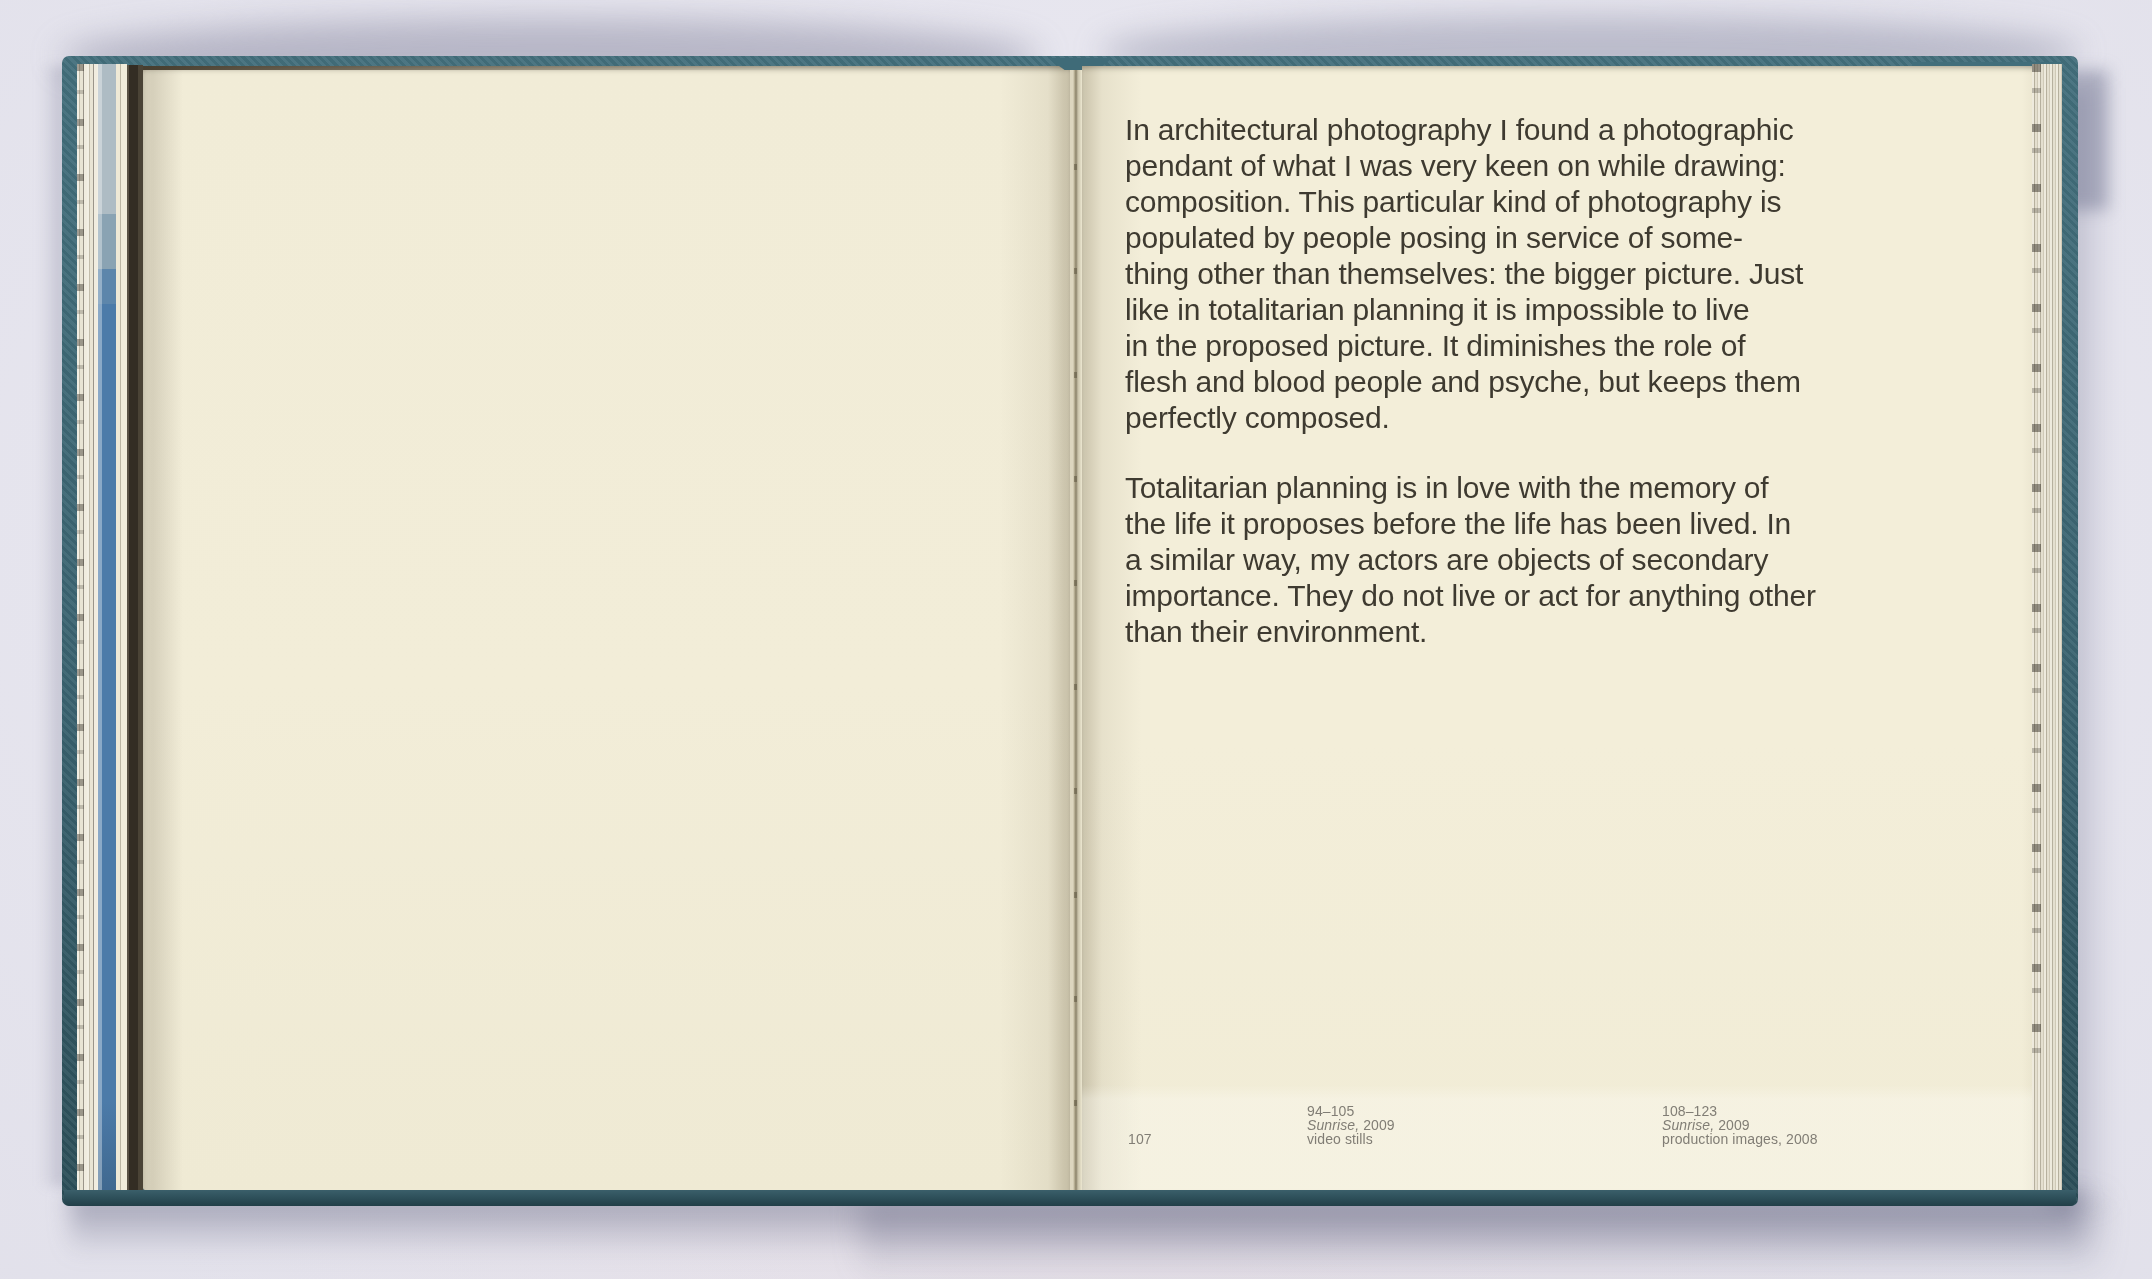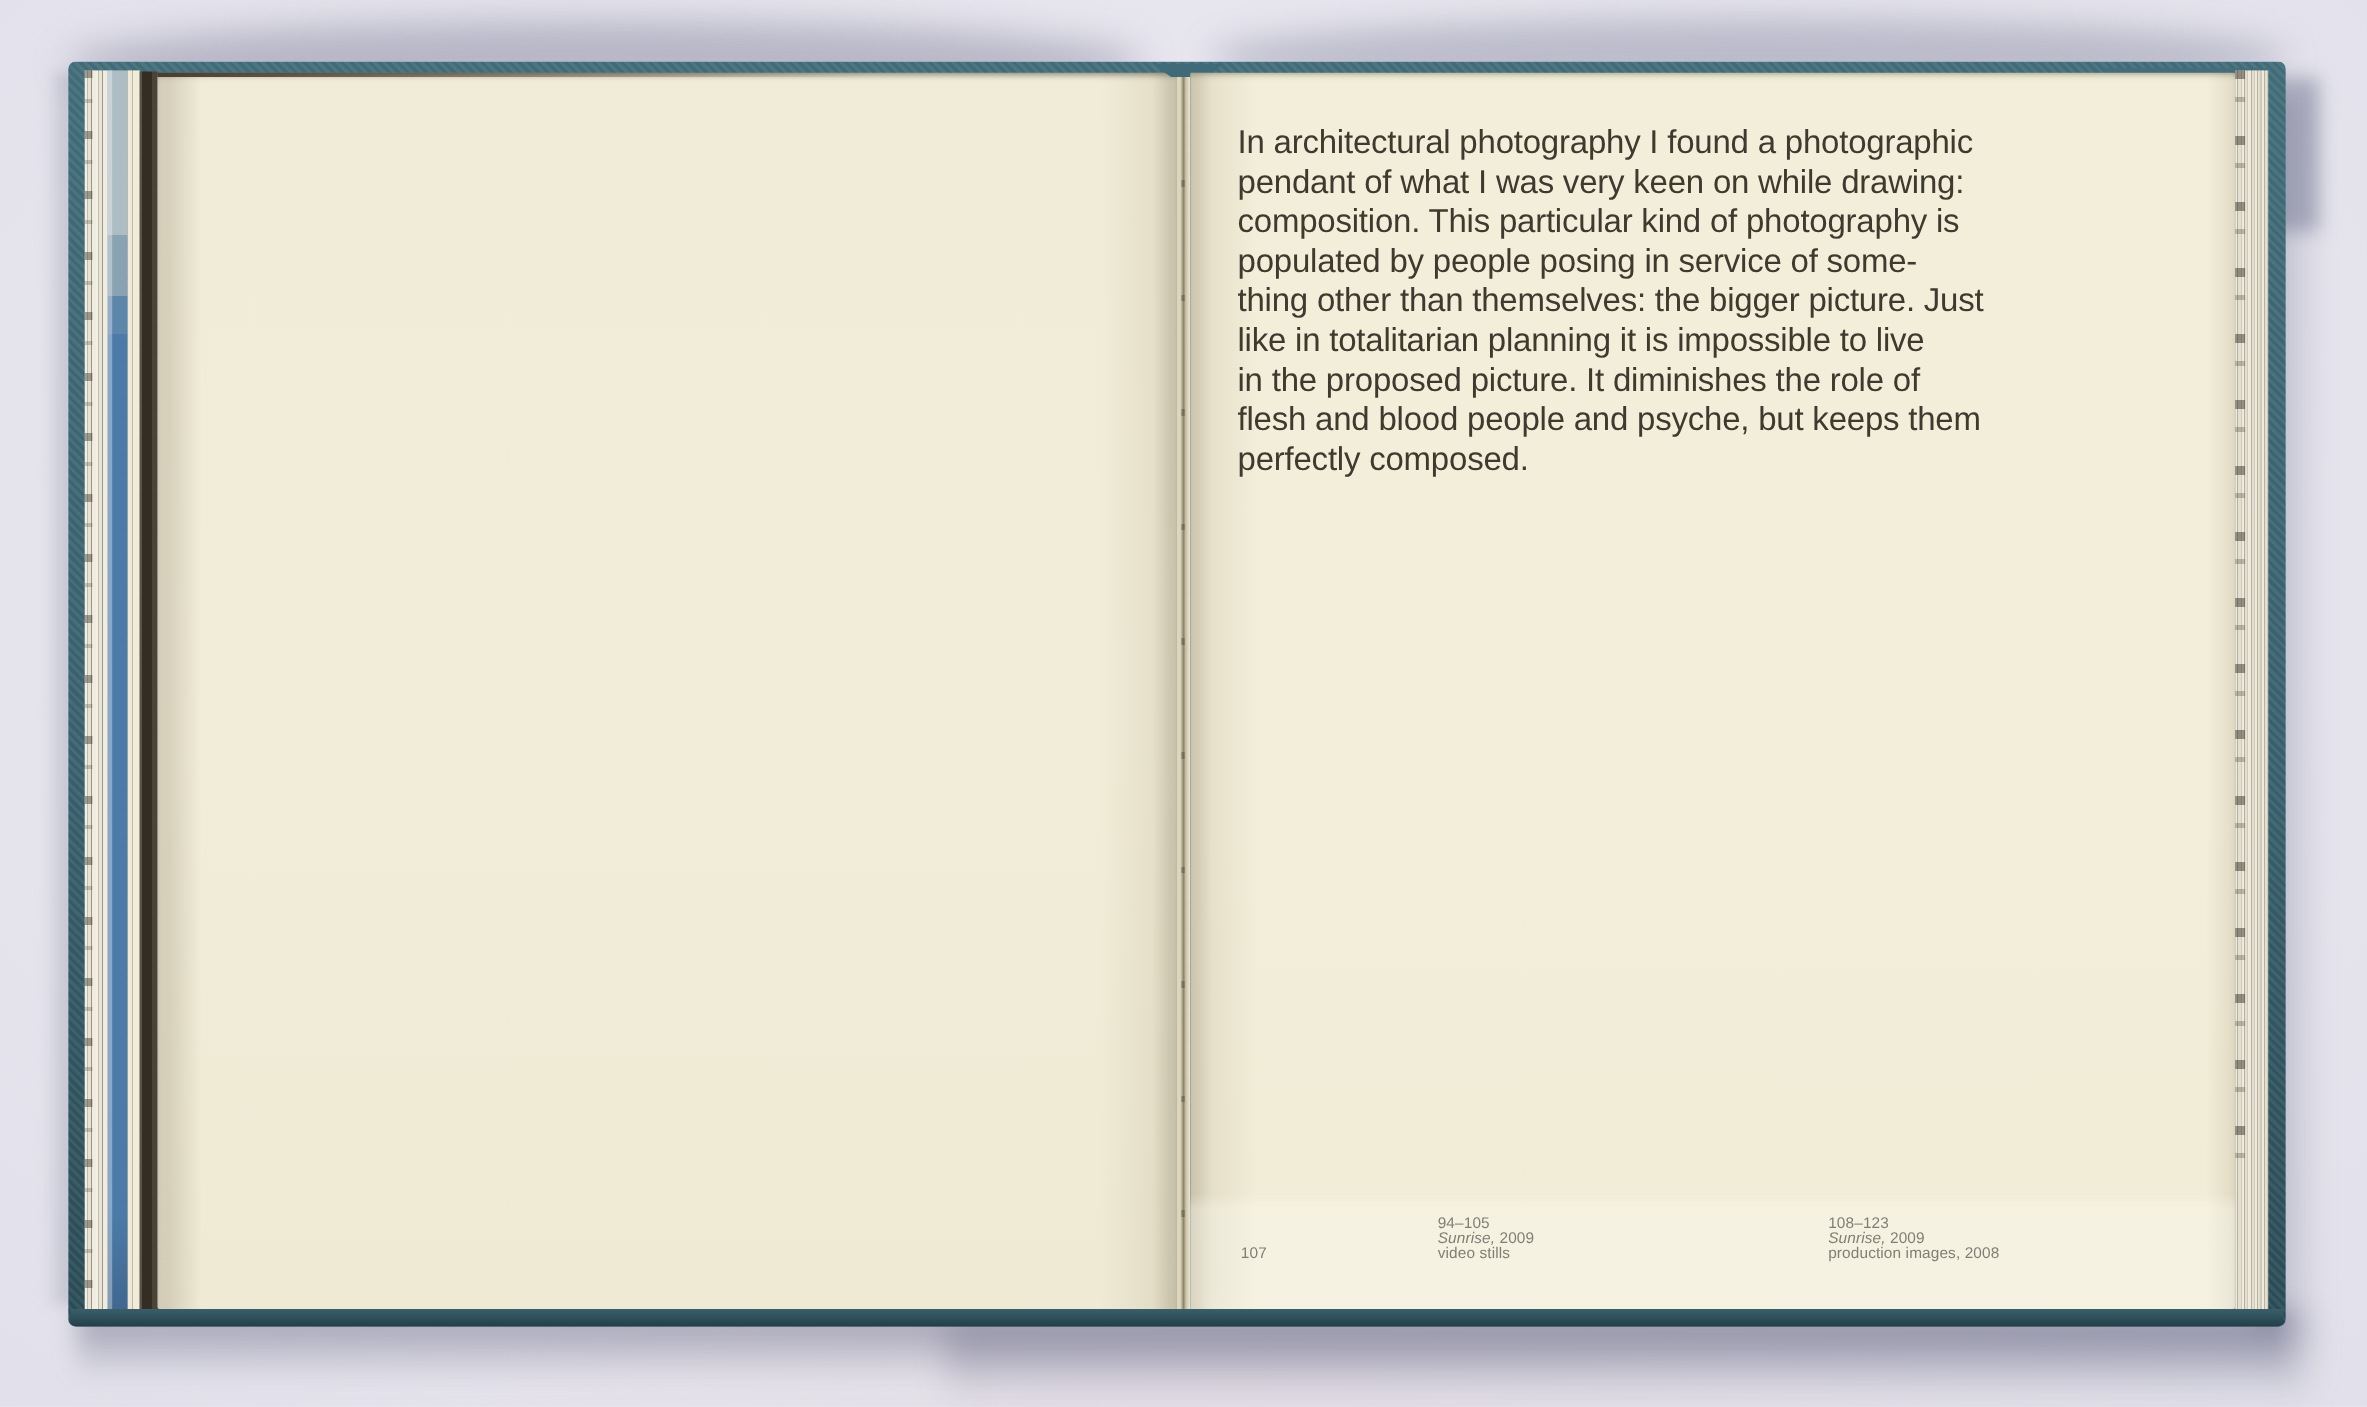--- a/index.html
+++ b/index.html
@@ -55,21 +55,21 @@
     background:linear-gradient(90deg,#473e2f, rgba(71,62,47,0));}
   .gutter{position:absolute;left:1008px;top:10px;width:12px;height:1124px;
     background:linear-gradient(90deg,#ddd6bf 0 3px,#a89f83 5px,#8b826a 6px,#c9c2a9 8px,#ece7d1 12px);}
   .gutter-stitches{position:absolute;left:1012px;top:10px;width:3px;height:1124px;opacity:.55;
     background:repeating-linear-gradient(180deg, transparent 0 98px, #5d553f 98px 104px);}
   .page-right{left:1020px;width:950px;border-radius:0 2px 2px 0;
     background:
       linear-gradient(90deg, rgba(120,108,78,.28) 0 5px, rgba(120,108,78,.10) 20px, rgba(120,108,78,0) 60px),
       linear-gradient(270deg, rgba(120,108,78,.12) 0 4px, rgba(120,108,78,0) 26px),
       linear-gradient(180deg,#f3eed9 0%, #f3eed9 60%, #f1ecd6 100%);
-    box-shadow:inset 0 4px 6px -3px rgba(70,62,48,.5);}
+    box-shadow:inset 0 4px 6px -3px rgba(70,62,48,.5);padding-left:16px;}
   .page-right::after{content:"";position:absolute;left:0;top:1019px;width:100%;height:105px;
     background:linear-gradient(180deg, rgba(255,255,250,0) 0, rgba(255,255,250,.30) 14px, rgba(255,255,250,.30) 100%);}
 
   .right-stack{position:absolute;left:1970px;top:8px;width:30px;height:1128px;
     background:repeating-linear-gradient(90deg,#eeeadd 0 2px,#b6b09e 2px 3px,#e4dfcf 3px 5px,#cfc9b7 5px 6px);}
   .right-stack-flecks{position:absolute;left:1970px;top:8px;width:9px;height:1000px;opacity:.6;
     background:repeating-linear-gradient(180deg, rgba(50,45,36,.8) 0 8px, transparent 8px 24px, rgba(50,45,36,.45) 24px 29px, transparent 29px 60px);}
   .bottom-band{position:absolute;left:2px;top:1134px;width:2012px;height:16px;border-radius:0 0 6px 6px;
     background:linear-gradient(180deg,#3a5f6a 0,#2b4c56 60%,#223f48 100%);}
   .spine-notch{position:absolute;left:986px;top:2px;width:64px;height:12px;
@@ -120,20 +120,25 @@
     <div class="text-block">
       <p>In architectural photography I found a photographic
 pendant of what I was very keen on while drawing:
 composition. This particular kind of photography is
 populated by people posing in service of some-
 thing other than themselves: the bigger picture. Just
 like in totalitarian planning it is impossible to live
 in the proposed picture. It diminishes the role of
 flesh and blood people and psyche, but keeps them
 perfectly composed.</p>
+      <p>Totalitarian planning is in love with the memory of
+the life it proposes before the life has been lived. In
+a similar way, my actors are objects of secondary
+importance. They do not live or act for anything other
+than their environment.</p>
     </div>
     <div class="footer">
       <div class="page-number">107</div>
       <div class="caption caption-1">
         <div class="cap-line">94–105</div>
         <div class="cap-line"><i>Sunrise,</i><span> 2009</span></div>
         <div class="cap-line">video stills</div>
       </div>
       <div class="caption caption-2">
         <div class="cap-line">108–123</div>

